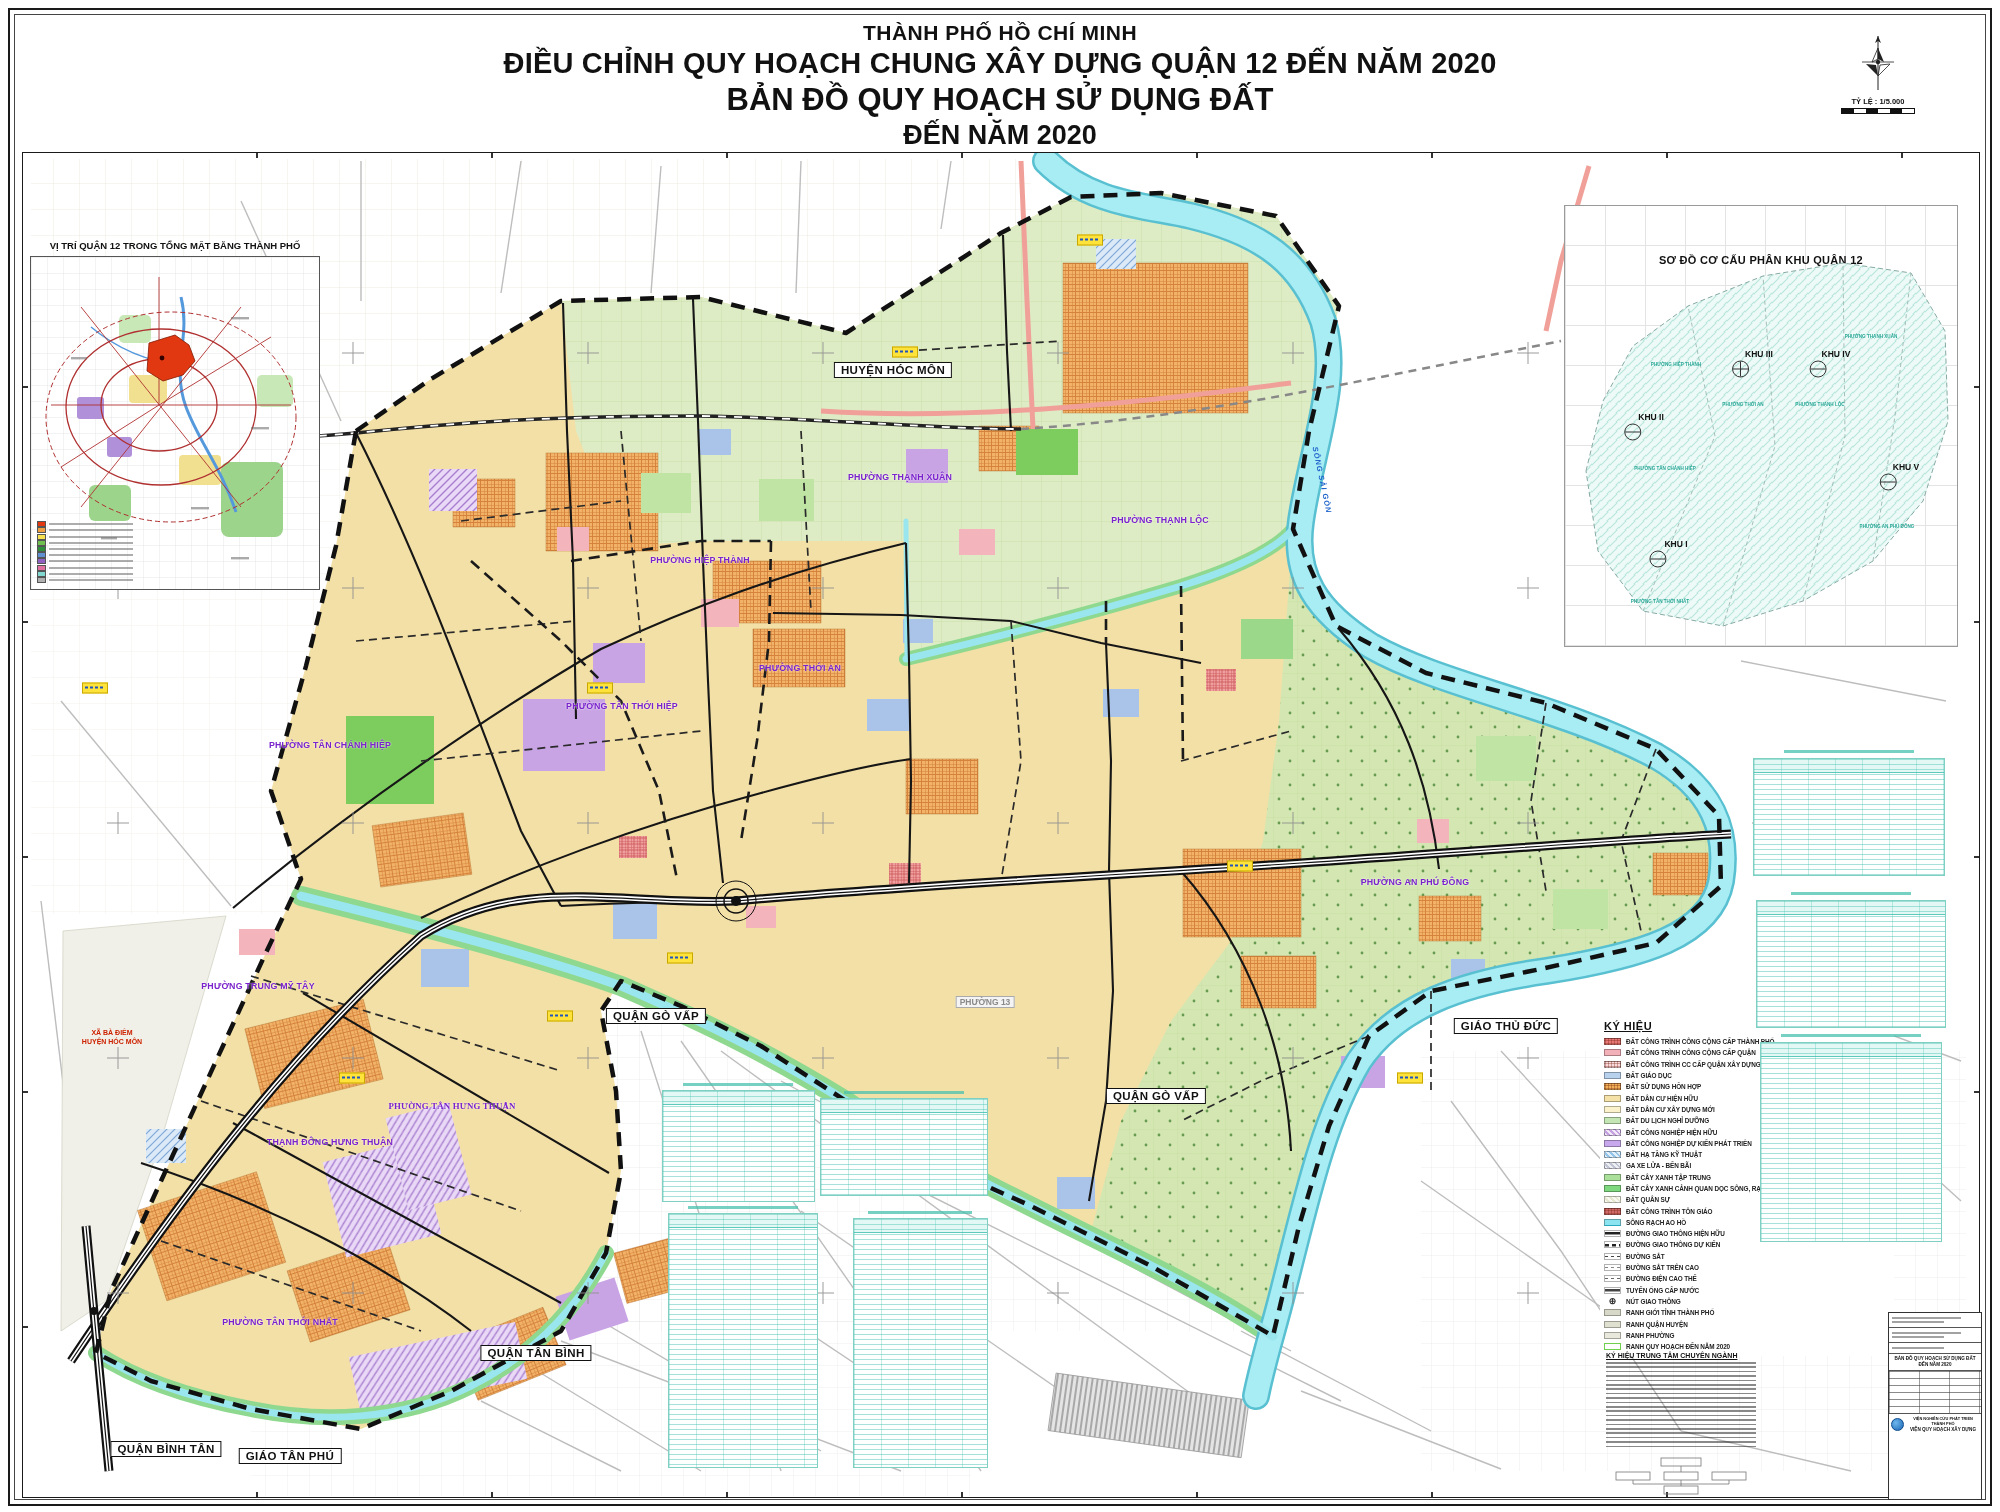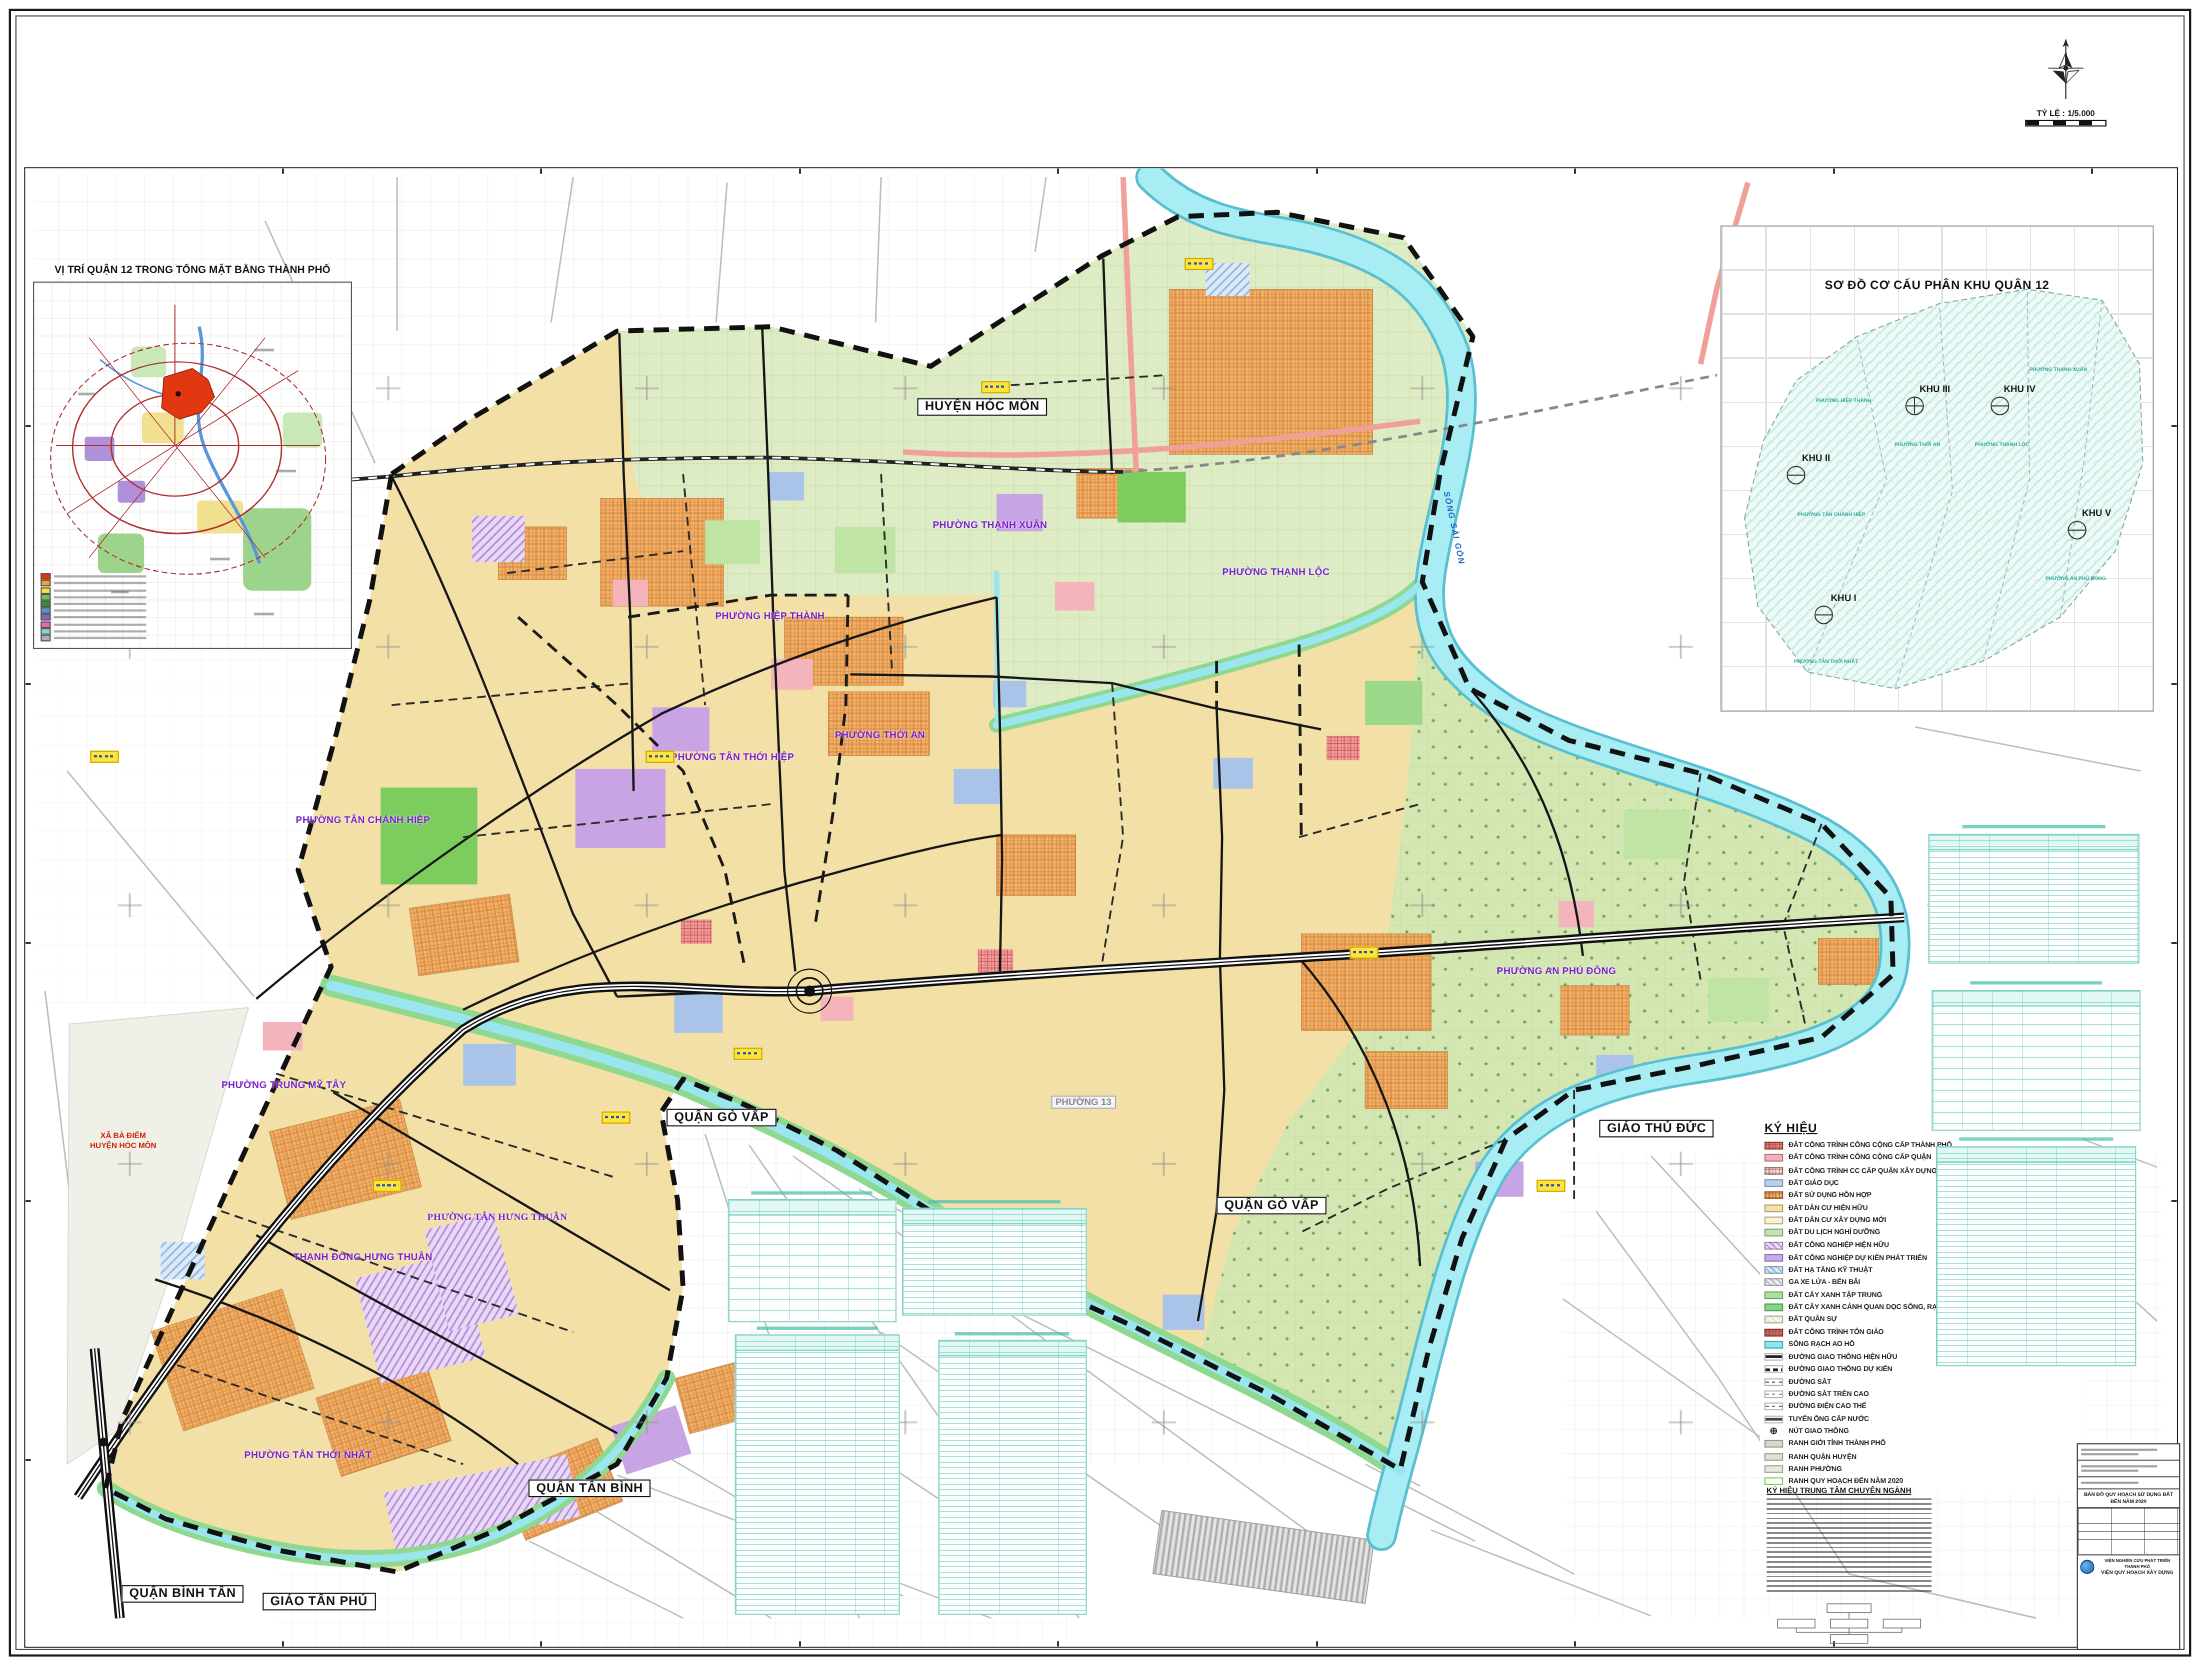--- a/index.html
+++ b/index.html
@@ -93,20 +93,26 @@
   .tb-logo{width:11px;height:11px;border-radius:50%;background:radial-gradient(circle at 35% 35%,#6db6ee,#1b66b4);border:.5px solid #0c4a8c;flex:0 0 auto;}
   .tb-org{font-size:3.9px;line-height:1.25;text-align:center;flex:1;}
 </style>
 </head>
 <body>
 
 <div class="sheet">
   <div class="outer-frame"></div>
   <div class="inner-frame"></div>
 
+  <div class="hdr">
+    <div class="l1">THÀNH PHỐ HỒ CHÍ MINH</div>
+    <div class="l2">ĐIỀU CHỈNH QUY HOẠCH CHUNG XÂY DỰNG QUẬN 12 ĐẾN NĂM 2020</div>
+    <div class="l3">BẢN ĐỒ QUY HOẠCH SỬ DỤNG ĐẤT</div>
+    <div class="l4">ĐẾN NĂM 2020</div>
+  </div>
 
   <div class="compass">
     <svg width="80" height="58" viewBox="0 0 80 58">
       <line x1="40" y1="2" x2="40" y2="56" stroke="#222" stroke-width="1"></line>
       <path d="M40 2 L43 9 L40 7 L37 9 Z" fill="#222"></path>
       <path d="M40 14 L46 28 L40 25 Z" fill="#222"></path>
         <path d="M40 14 L34 28 L40 25 Z" fill="none" stroke="#222" stroke-width=".8"></path>
       <path d="M40 42 L52 30 L42 31 Z" fill="none" stroke="#222" stroke-width=".8"></path>
       <path d="M40 42 L28 30 L38 31 Z" fill="#222"></path>
       <path d="M24 28 L56 28" stroke="#222" stroke-width=".8"></path>
@@ -376,21 +382,21 @@
         <div class="lbl dlabel" style="left: 536px; top: 1353px; position: absolute;">QUẬN TÂN BÌNH</div>
         <div class="lbl dlabel" style="left: 166px; top: 1449px; position: absolute;">QUẬN BÌNH TÂN</div>
         <div class="lbl dlabel" style="left: 290px; top: 1456px; position: absolute;">GIÁO TÂN PHÚ</div>
       </div>
     <div>
 
     <div class="lbl wlabel" style="left: 900px; top: 477px; position: absolute;">PHƯỜNG THẠNH XUÂN</div>
         <div class="lbl wlabel" style="left: 1160px; top: 520px; position: absolute;">PHƯỜNG THẠNH LỘC</div>
         <div class="lbl wlabel" style="left: 700px; top: 560px; position: absolute;">PHƯỜNG HIỆP THÀNH</div>
         <div class="lbl wlabel" style="left: 800px; top: 668px; position: absolute;">PHƯỜNG THỚI AN</div>
-        <div class="lbl wlabel" style="left: 622px; top: 688px; position: absolute; margin-left: 44px;">PHƯỜNG TÂN THỚI HIỆP</div>
+        <div class="lbl wlabel" style="left: 622px; top: 706px; position: absolute;">PHƯỜNG TÂN THỚI HIỆP</div>
         <div class="lbl wlabel" style="left: 330px; top: 745px; position: absolute;">PHƯỜNG TÂN CHÁNH HIỆP</div>
         <div class="lbl wlabel" style="left: 258px; top: 986px; position: absolute;">PHƯỜNG TRUNG MỸ TÂY</div>
         <div class="lbl wlabel" style="left: 452px; top: 1106px; position: absolute; font-family: Liberation Serif, serif;">PHƯỜNG TÂN HƯNG THUẬN</div>
         <div class="lbl wlabel" style="left: 330px; top: 1142px; position: absolute;">THẠNH ĐÔNG HƯNG THUẬN</div>
         <div class="lbl wlabel" style="left: 280px; top: 1322px; position: absolute;">PHƯỜNG TÂN THỚI NHẤT</div>
         <div class="lbl wlabel" style="left: 1415px; top: 882px; position: absolute;">PHƯỜNG AN PHÚ ĐÔNG</div>
       </div>
     <div>
 
     <div class="lbl glabel" style="left: 985px; top: 1002px; position: absolute;">PHƯỜNG 13</div>

